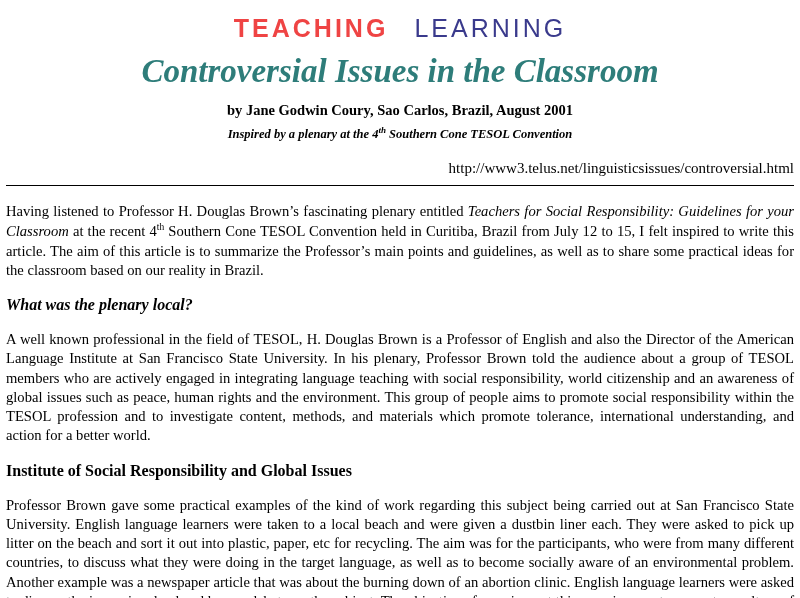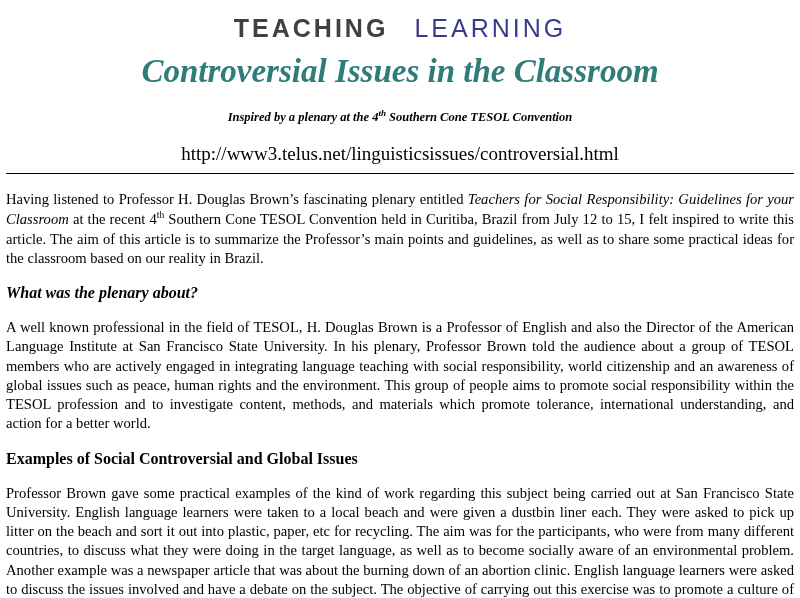--- a/index.html
+++ b/index.html
@@ -20,21 +20,21 @@
   }
   .masthead {
     text-align: center;
     margin: 6px 0 2px 0;
     letter-spacing: 2px;
   }
   .masthead .word1 {
     font-family: "Liberation Sans", sans-serif;
     font-weight: bold;
     font-size: 25px;
-    color: #404040;
+    color: #ef4444;
     letter-spacing: 3px;
   }
   .masthead .word2 {
     font-family: "Liberation Sans", sans-serif;
     font-weight: normal;
     font-size: 25px;
     color: #3a3a8c;
     letter-spacing: 3px;
     margin-left: 26px;
   }
@@ -51,29 +51,29 @@
     text-align: center;
     font-weight: bold;
     font-size: 14.5px;
     margin: 12px 0 2px 0;
   }
   .inspired {
     text-align: center;
     font-style: italic;
     font-weight: bold;
     font-size: 12.5px;
-    margin: 18px 0 2px 0;
+    margin: 6px 0 2px 0;
   }
   .inspired sup {
     font-size: 9px;
     vertical-align: super;
   }
   .url {
-    text-align: center;
-    font-size: 19px;
+    text-align: right;
+    font-size: 15px;
     margin: 18px 0 6px 0;
   }
   hr.rule {
     border: none;
     border-top: 1px solid #000;
     margin: 8px 0 10px 0;
   }
   p.body {
     font-size: 14.6px;
     line-height: 1.32;
@@ -100,30 +100,31 @@
 <body>
 
 <div class="page">
 
   <div class="masthead">
     <span class="word1">TEACHING</span><span class="word2">LEARNING</span>
   </div>
 
   <h1 class="doc-title">Controversial Issues in the Classroom</h1>
 
+  <div class="byline">by Jane Godwin Coury, Sao Carlos, Brazil, August 2001</div>
 
   <div class="inspired">
     <span>Inspired by a plenary at the 4</span><sup>th</sup><span> Southern Cone TESOL Convention</span>
   </div>
 
   <div class="url">http://www3.telus.net/linguisticsissues/controversial.html</div>
 
   <hr class="rule">
 
   <p class="body"><span>Having listened to Professor H. Douglas Brown’s fascinating plenary entitled </span><span class="ital">Teachers for Social Responsibility: Guidelines for your Classroom</span><span> at the recent 4</span><sup>th</sup><span> Southern Cone TESOL Convention held in Curitiba, Brazil from July 12 to 15, I felt inspired to write this article.  The aim of this article is to summarize the Professor’s main points and guidelines, as well as to share some practical ideas for the classroom based on our reality in Brazil.</span></p>
 
-  <h2 class="section italic">What was the plenary about?</h2>
+  <h2 class="section italic">What was the plenary local?</h2>
   <p class="body">A well known professional in the field of TESOL, H. Douglas Brown is a Professor of English and also the Director of the American Language Institute at San Francisco State University.  In his plenary, Professor Brown told the audience about a group of TESOL members who are actively engaged in integrating language teaching with social responsibility, world citizenship and an awareness of global issues such as peace, human rights and the environment.  This group of people aims to promote social responsibility within the TESOL profession and to investigate content, methods, and materials which promote tolerance, international understanding, and action for a better world.</p>
 
-  <h2 class="section">Examples of Social Controversial and Global Issues</h2>
+  <h2 class="section">Institute of Social Responsibility and Global Issues</h2>
   <p class="body">Professor Brown gave some practical examples of the kind of work regarding this subject being carried out at San Francisco State University.  English language learners were taken to a local beach and were given a dustbin liner each.  They were asked to pick up litter on the beach and sort it out into plastic, paper, etc for recycling.  The aim was for the participants, who were from many different countries, to discuss what they were doing in the target language, as well as to become socially aware of an environmental problem.  Another example was a newspaper article that was about the burning down of an abortion clinic.  English language learners were asked to discuss the issues involved and have a debate on the subject.  The objective of carrying out this exercise was to promote a culture of open-mindedness and acceptance of diverse points of view.</p>
 
 </div>
 
 </body></html>

